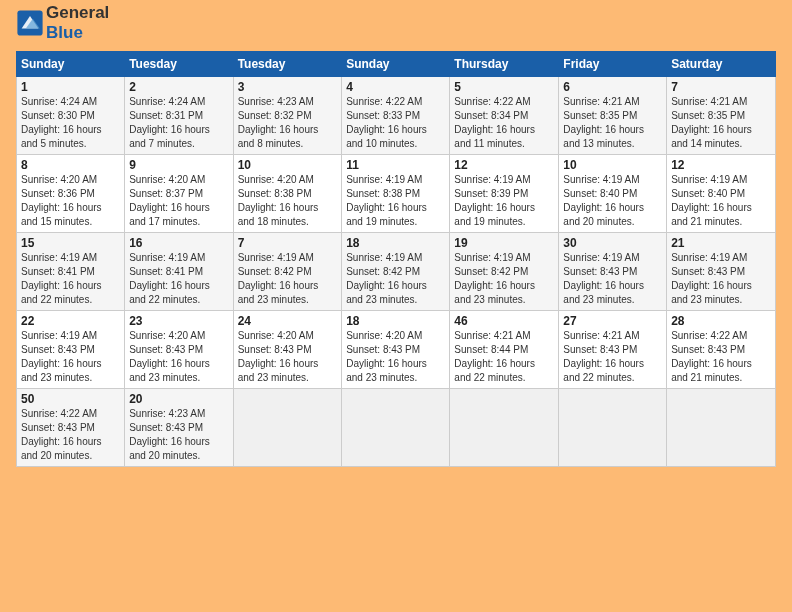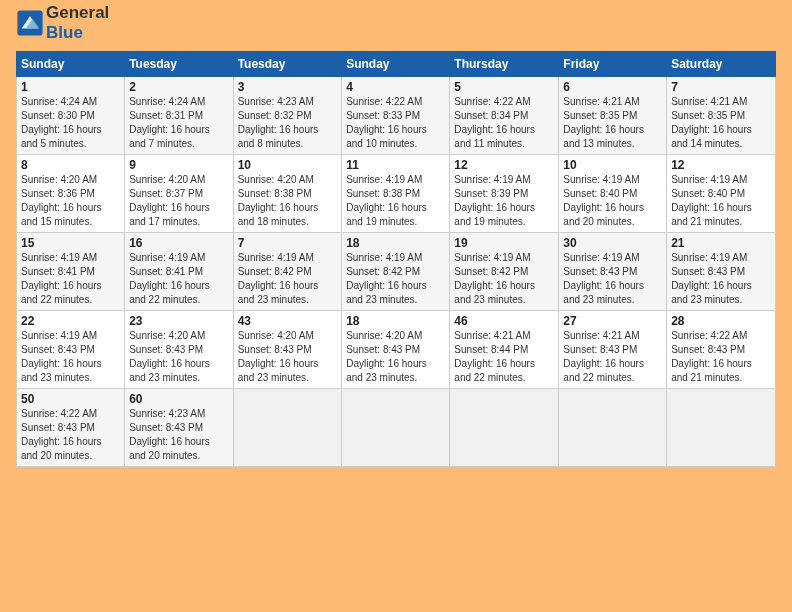--- a/index.html
+++ b/index.html
@@ -223,21 +223,21 @@
         <tr>
           <td>
             <span class="day-num">22</span>
             <div class="day-info">Sunrise: 4:19 AM<br>Sunset: 8:43 PM<br>Daylight: 16 hours<br>and 23 minutes.</div>
           </td>
           <td>
             <span class="day-num">23</span>
             <div class="day-info">Sunrise: 4:20 AM<br>Sunset: 8:43 PM<br>Daylight: 16 hours<br>and 23 minutes.</div>
           </td>
           <td>
-            <span class="day-num">43</span>
+            <span class="day-num">24</span>
             <div class="day-info">Sunrise: 4:20 AM<br>Sunset: 8:43 PM<br>Daylight: 16 hours<br>and 23 minutes.</div>
           </td>
           <td>
             <span class="day-num">18</span>
             <div class="day-info">Sunrise: 4:20 AM<br>Sunset: 8:43 PM<br>Daylight: 16 hours<br>and 23 minutes.</div>
           </td>
           <td>
             <span class="day-num">46</span>
             <div class="day-info">Sunrise: 4:21 AM<br>Sunset: 8:44 PM<br>Daylight: 16 hours<br>and 22 minutes.</div>
           </td>
@@ -249,21 +249,21 @@
             <span class="day-num">28</span>
             <div class="day-info">Sunrise: 4:22 AM<br>Sunset: 8:43 PM<br>Daylight: 16 hours<br>and 21 minutes.</div>
           </td>
         </tr>
         <tr>
           <td>
             <span class="day-num">50</span>
             <div class="day-info">Sunrise: 4:22 AM<br>Sunset: 8:43 PM<br>Daylight: 16 hours<br>and 20 minutes.</div>
           </td>
           <td>
-            <span class="day-num">60</span>
+            <span class="day-num">20</span>
             <div class="day-info">Sunrise: 4:23 AM<br>Sunset: 8:43 PM<br>Daylight: 16 hours<br>and 20 minutes.</div>
           </td>
           <td class="empty-cell"></td>
           <td class="empty-cell"></td>
           <td class="empty-cell"></td>
           <td class="empty-cell"></td>
           <td class="empty-cell"></td>
         </tr>
       </tbody>
   </table>

